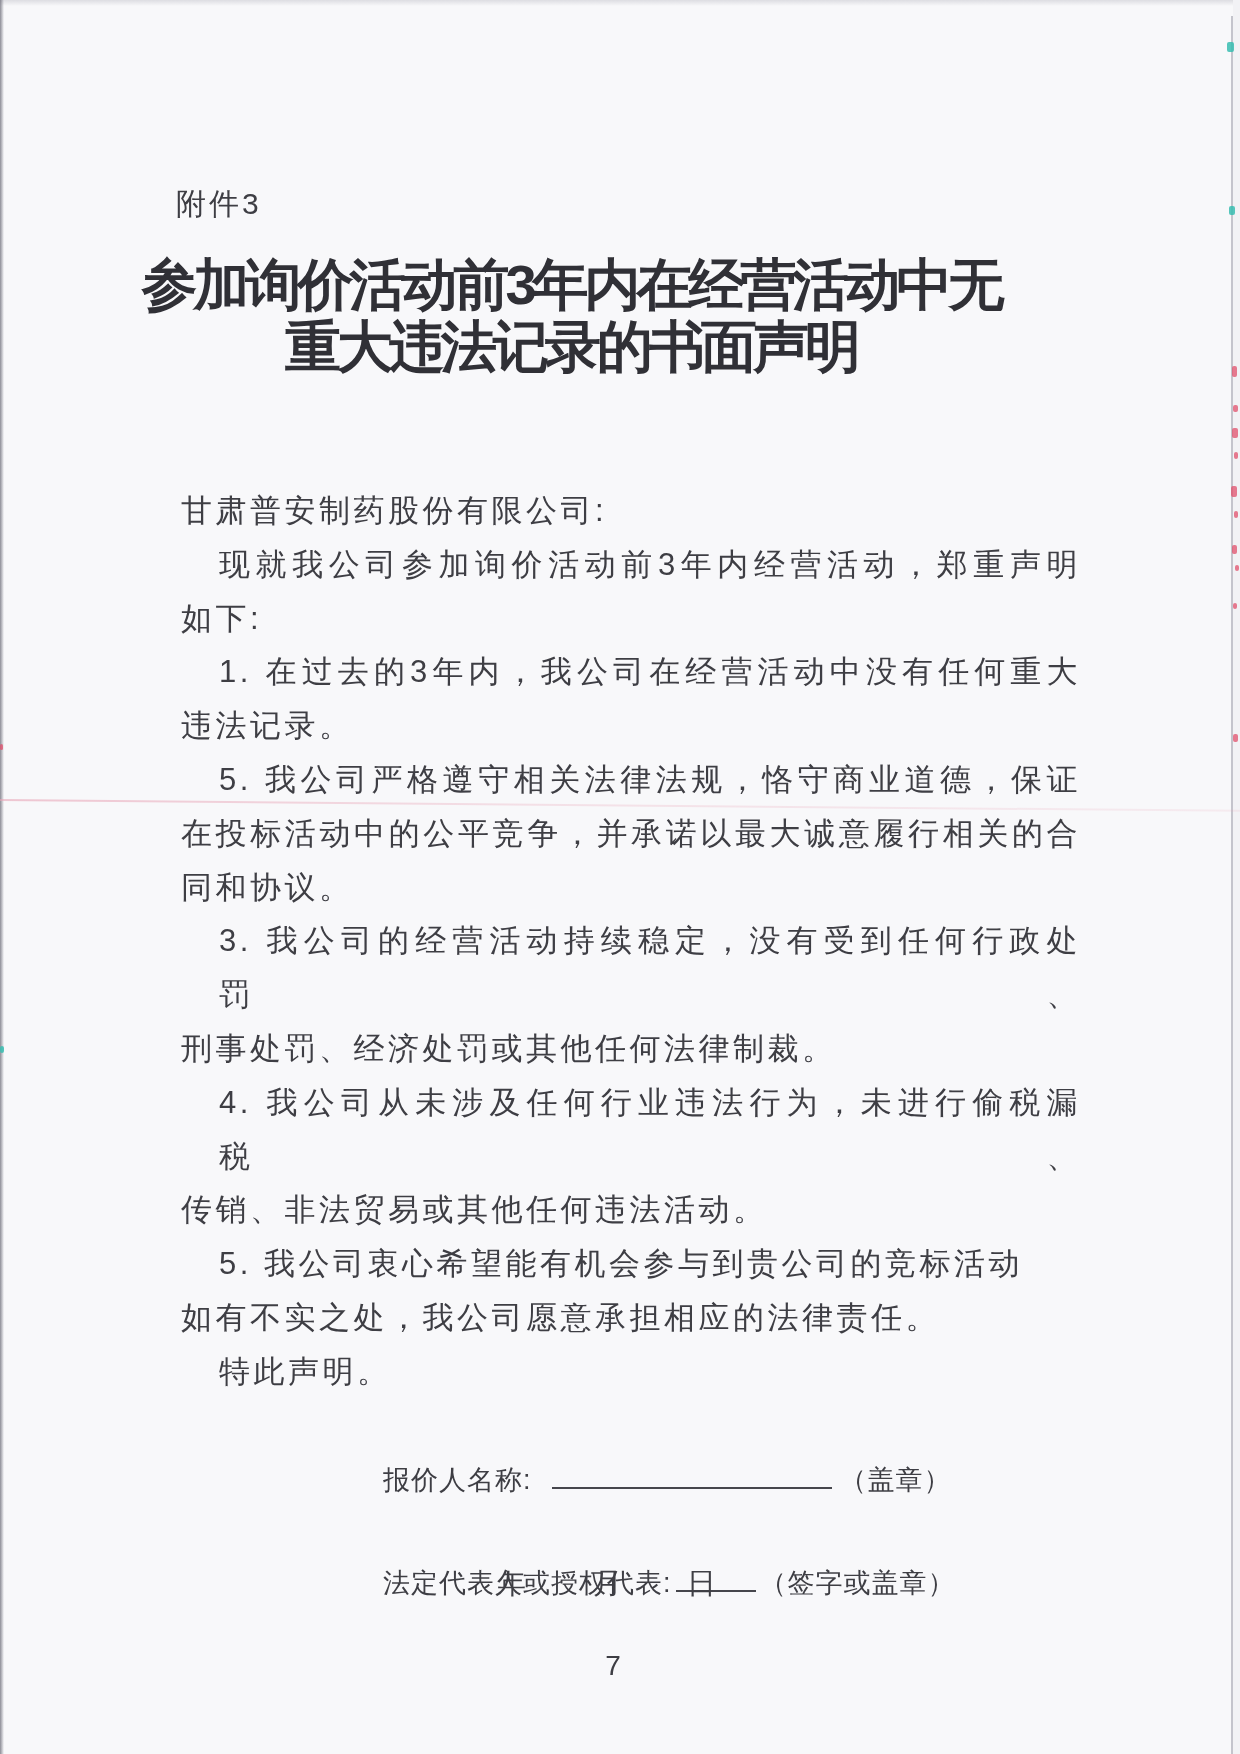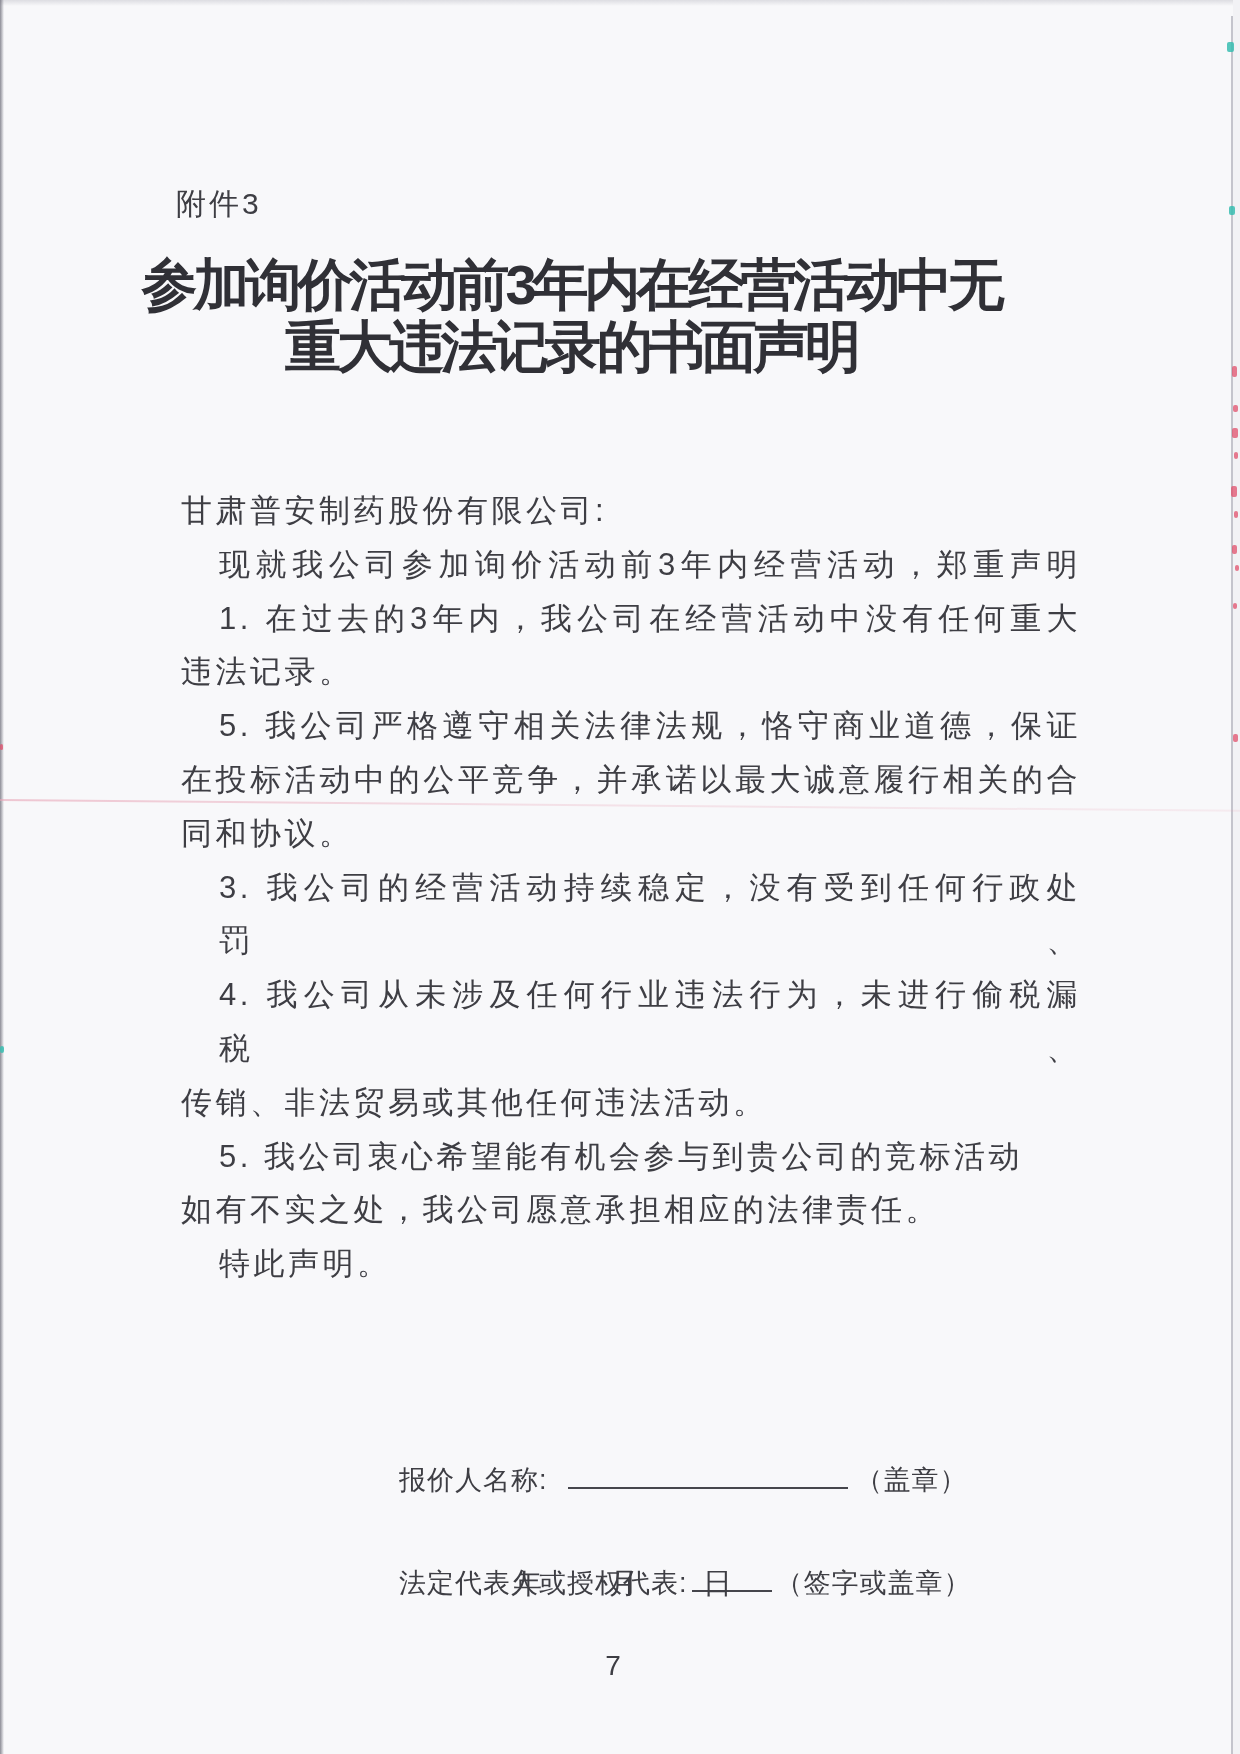--- a/index.html
+++ b/index.html
@@ -30,21 +30,21 @@
   .title{position:absolute;left:96px;top:254px;width:950px;margin:0;
     text-align:center;font-weight:bold;color:var(--title-ink,#303036);
     font-size:56px;line-height:62px;letter-spacing:-4px;}
   .title span{display:block;}
   .docbody{position:absolute;left:181px;top:484px;width:900px;
     font-size:31px;letter-spacing:3.5px;}
   .ln{line-height:53.8px;white-space:nowrap;}
   .ln.ind{padding-left:38px;}
   .ln.fill{white-space:normal;text-align:justify;text-align-last:justify;}
   
-  .sig{position:absolute;left:383px;font-size:27px;letter-spacing:1px;white-space:nowrap;margin-left:16px;}
+  .sig{position:absolute;left:383px;font-size:27px;letter-spacing:1px;white-space:nowrap;}
   .sig-a{top:1462px;}
   .sig-b{top:1565px;}
   .uline{display:inline-block;border-bottom:2px solid #46464c;}
   .uline-a{width:280px;margin:0 8px 0 20px;}
   .uline-b{width:80px;margin:0 4px;}
   .sig-c{left:497px;top:1564px;font-size:29px;}
   .sig-c .month{margin-left:66px;}
   .sig-c .day{margin-left:64px;}
   .pageno{position:absolute;left:613px;top:1650px;transform:translateX(-50%);font-size:28px;}
 </style>
@@ -77,26 +77,28 @@
   <div class="attachment">附件3</div>
 
   <h1 class="title">
     <span>参加询价活动前3年内在经营活动中无</span>
     <span>重大违法记录的书面声明</span>
   </h1>
 
   <div class="docbody">
     <div class="ln">甘肃普安制药股份有限公司:</div>
     <div class="ln ind fill">现就我公司参加询价活动前3年内经营活动，郑重声明</div>
+    <div class="ln">如下:</div>
     <div class="ln ind fill">1. 在过去的3年内，我公司在经营活动中没有任何重大</div>
     <div class="ln">违法记录。</div>
     <div class="ln ind fill">5. 我公司严格遵守相关法律法规，恪守商业道德，保证</div>
     <div class="ln fill">在投标活动中的公平竞争，并承诺以最大诚意履行相关的合</div>
     <div class="ln">同和协议。</div>
     <div class="ln ind fill">3. 我公司的经营活动持续稳定，没有受到任何行政处罚、</div>
+    <div class="ln">刑事处罚、经济处罚或其他任何法律制裁。</div>
     <div class="ln ind fill">4. 我公司从未涉及任何行业违法行为，未进行偷税漏税、</div>
     <div class="ln">传销、非法贸易或其他任何违法活动。</div>
     <div class="ln ind">5. 我公司衷心希望能有机会参与到贵公司的竞标活动</div>
     <div class="ln">如有不实之处，我公司愿意承担相应的法律责任。</div>
     <div class="ln ind">特此声明。</div>
   </div>
 
   <div class="sig sig-a">
     <span>报价人名称:</span><span class="uline uline-a"></span><span>（盖章）</span>
   </div>

